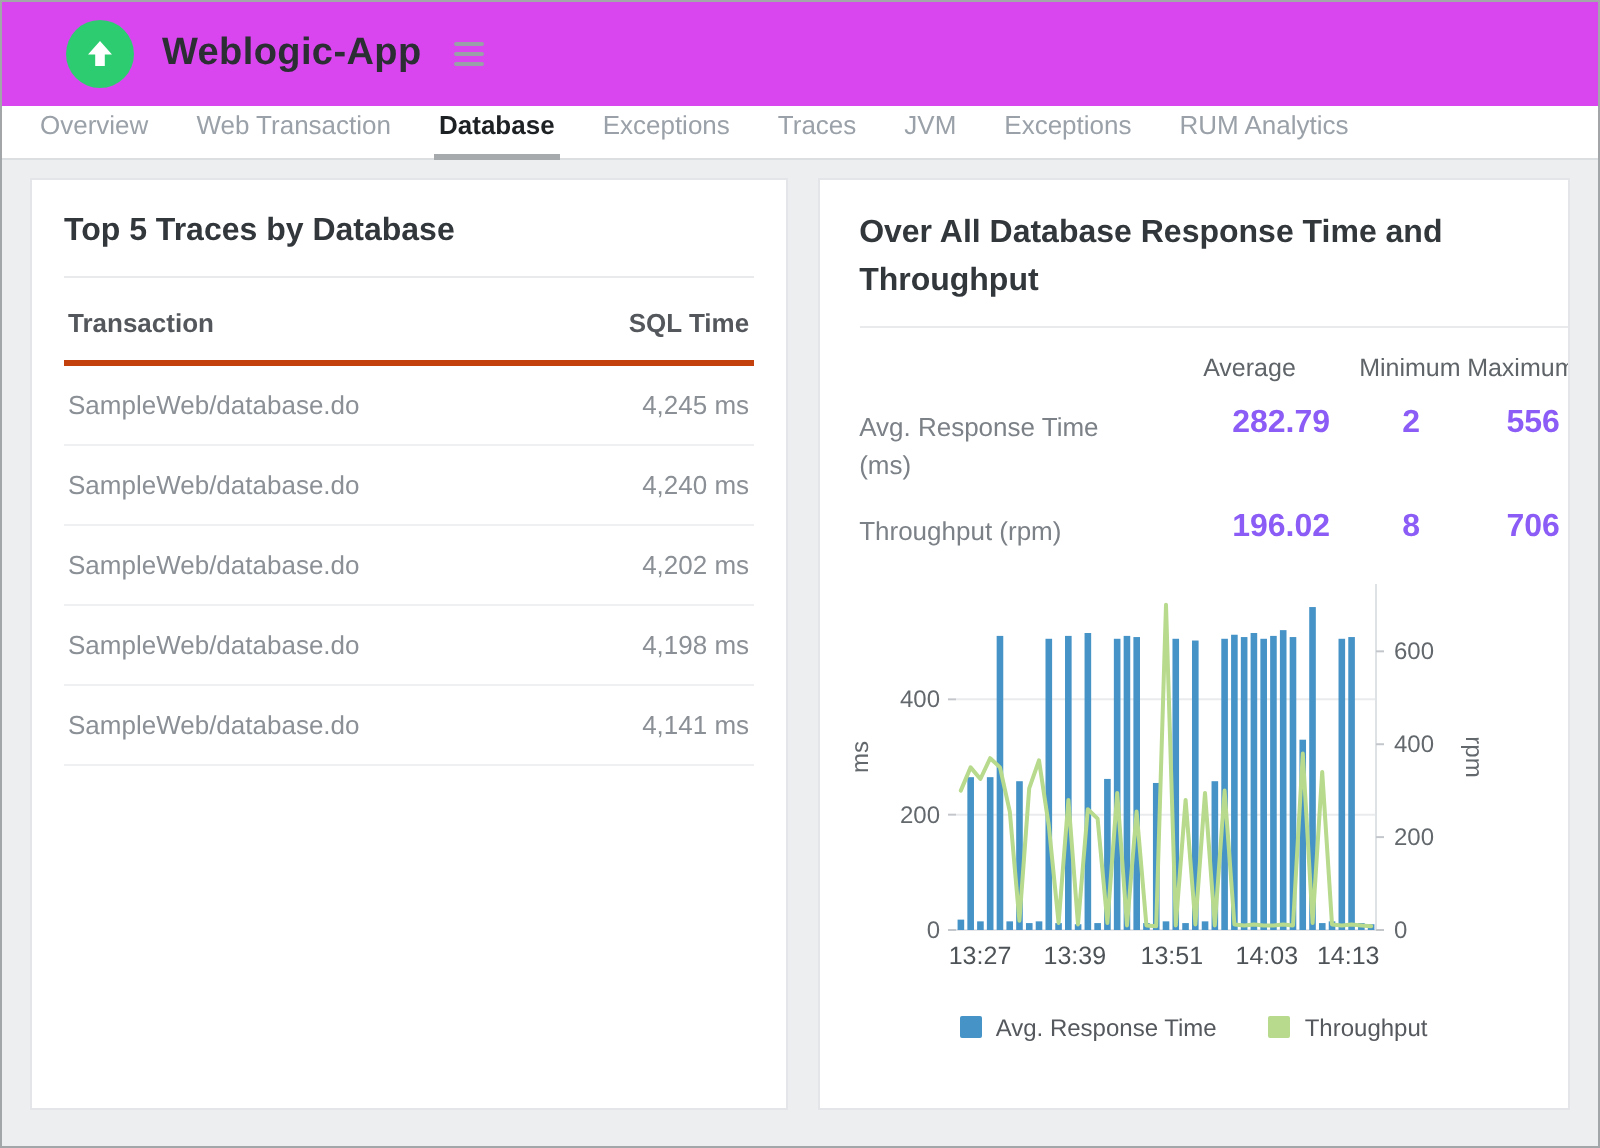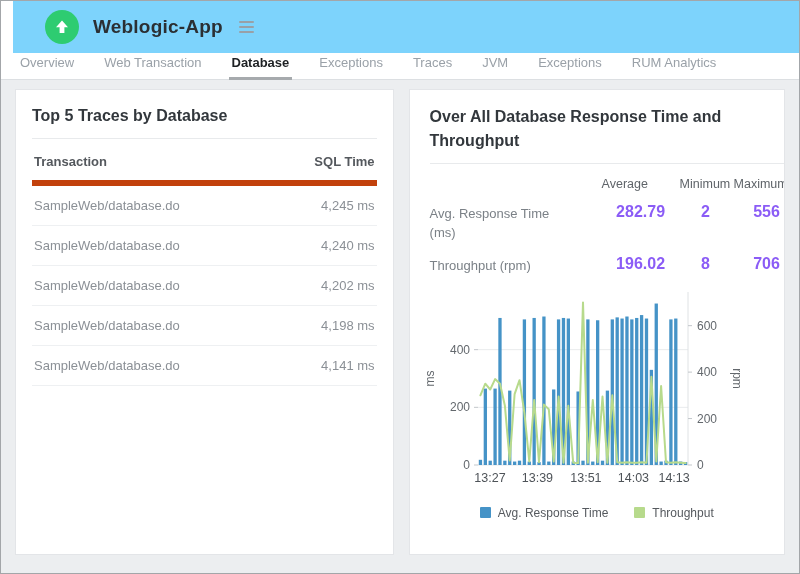--- a/index.html
+++ b/index.html
@@ -1,42 +1,42 @@
 <!DOCTYPE html>
 <html><head>
 <meta charset="utf-8">
 <style>
   * { margin:0; padding:0; box-sizing:border-box; }
   html,body { width:800px; height:574px; }
   body { font-family:"Liberation Sans","DejaVu Sans",sans-serif; background:#fff; }
   .page { width:800px; height:574px; border:1px solid #a3a6a9; background:#fff; overflow:hidden; }
 
   
-  .titlebar { height:52px; display:flex; align-items:center; padding-left:32px; background:#7dd3fc;margin-left:12px; }
+  .titlebar { height:52px; display:flex; align-items:center; padding-left:32px; background:#d946ef; }
   .app-icon { width:34px; height:34px; border-radius:50%; background:#2ecc71; display:flex; align-items:center; justify-content:center; margin-right:14px; flex:none; }
   .app-title { font-size:19px; font-weight:700; color:#2b2f33; letter-spacing:.2px; }
   .hamburger { margin-left:12px; display:flex; flex-direction:column; gap:3px; cursor:pointer; padding:4px; }
   .hamburger span { display:block; width:15px; height:2px; background:#99a0a7; border-radius:1px; }
 
   
-  .tabbar { height:27px; display:flex; align-items:flex-end; column-gap:24px; padding-left:16px; border-bottom:1px solid #dcdfe2; background:#fff; }
+  .tabbar { height:27px; display:flex; align-items:flex-end; column-gap:18px; padding-left:16px; border-bottom:1px solid #dcdfe2; background:#fff; }
   .tab { font-size:13px; color:#9aa1a8; padding:0 3px 7px; border-bottom:3px solid transparent; margin-bottom:-1px; cursor:pointer; white-space:nowrap; }
   .tab.active { color:#1e2124; font-weight:700; border-bottom-color:#a6aaad; }
 
   
   .content { height:495px; background:#eceef0; padding:9px 14px 0 14px; display:flex; gap:15px; }
   .panel { background:#fff; height:466px; border:1px solid #e3e5e8; }
   .panel-left { width:380px; padding:0 16px; }
   .panel-right { width:378px; overflow:hidden; position:relative; }
 
   .panel-title { padding:17px 0 13px; font-size:16px; font-weight:700; color:#32373c; }
   .hr { height:1px; background:#e8eaec; }
 
   
-  .thead { display:flex; justify-content:space-between; padding:15px 2px 11px; font-size:13px; font-weight:700; color:#54585d; border-bottom:6px solid #c2410c;gap:44px; }
+  .thead { display:flex; justify-content:space-between; padding:15px 2px 11px; font-size:13px; font-weight:700; color:#54585d; border-bottom:3px solid #c2410c;gap:44px; }
   .trow { display:flex; justify-content:space-between; padding:12px 2px; border-bottom:1px solid #eef0f2; font-size:13px; color:#8b9096; cursor:pointer; }
 
   
   .panel-right .panel-title { padding:15px 60px 10px 20px; line-height:1.5; }
   .panel-right .hr { margin-left:20px; }
   .stats { display:grid; grid-template-columns:172px 78px 52px 70px; padding-left:20px; align-items:start; }
   .stats .h { font-size:12.5px; color:#5f6469; padding-top:13px; }
   .stats .h.max { text-align:left; padding-left:2px; white-space:nowrap; }
   .stats .lbl { font-size:13px; color:#7b8187; padding-top:14px; line-height:1.45; }
   .stats .val { font-size:16px; font-weight:700; color:#8b5cf6; padding-top:12px; text-align:center; white-space:nowrap; }

